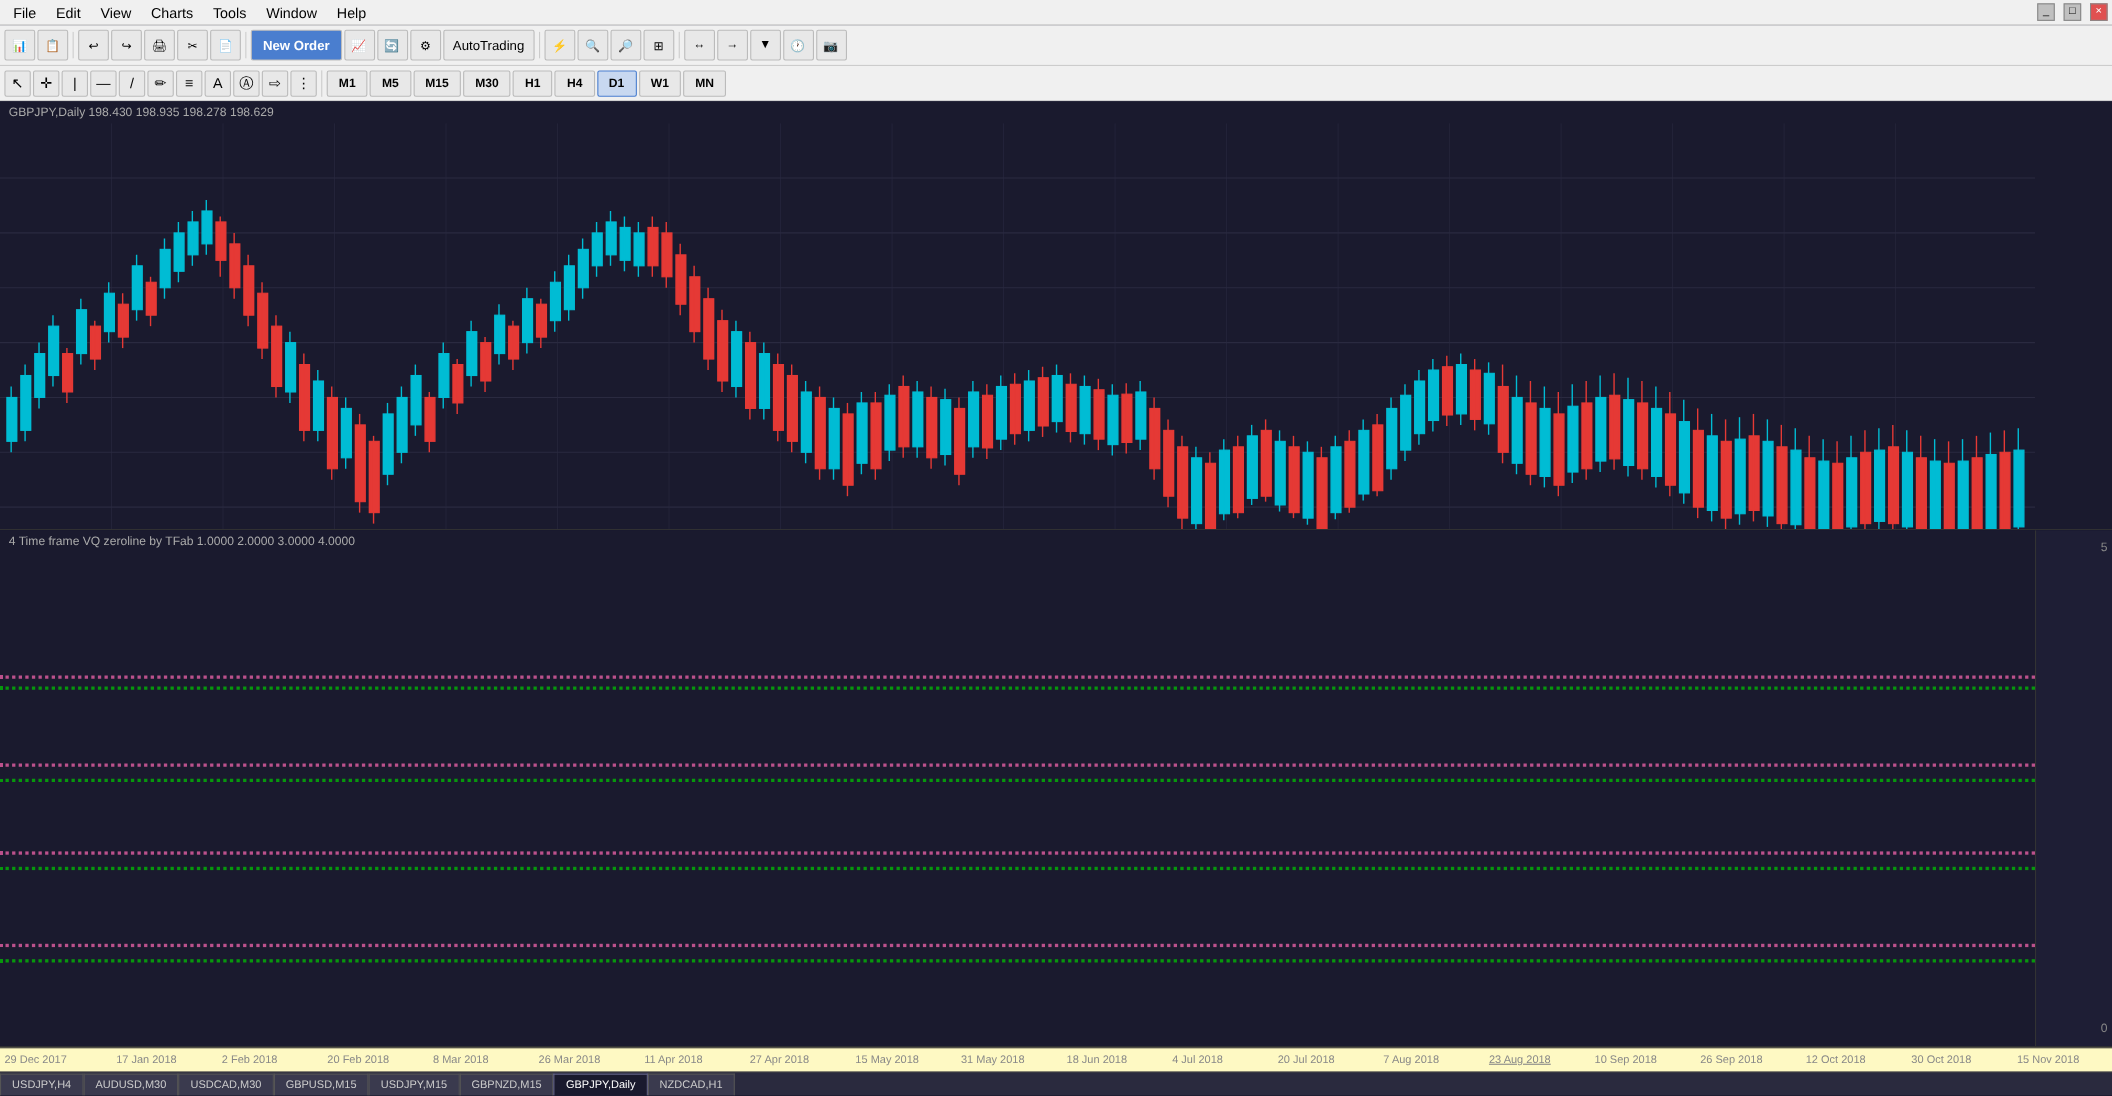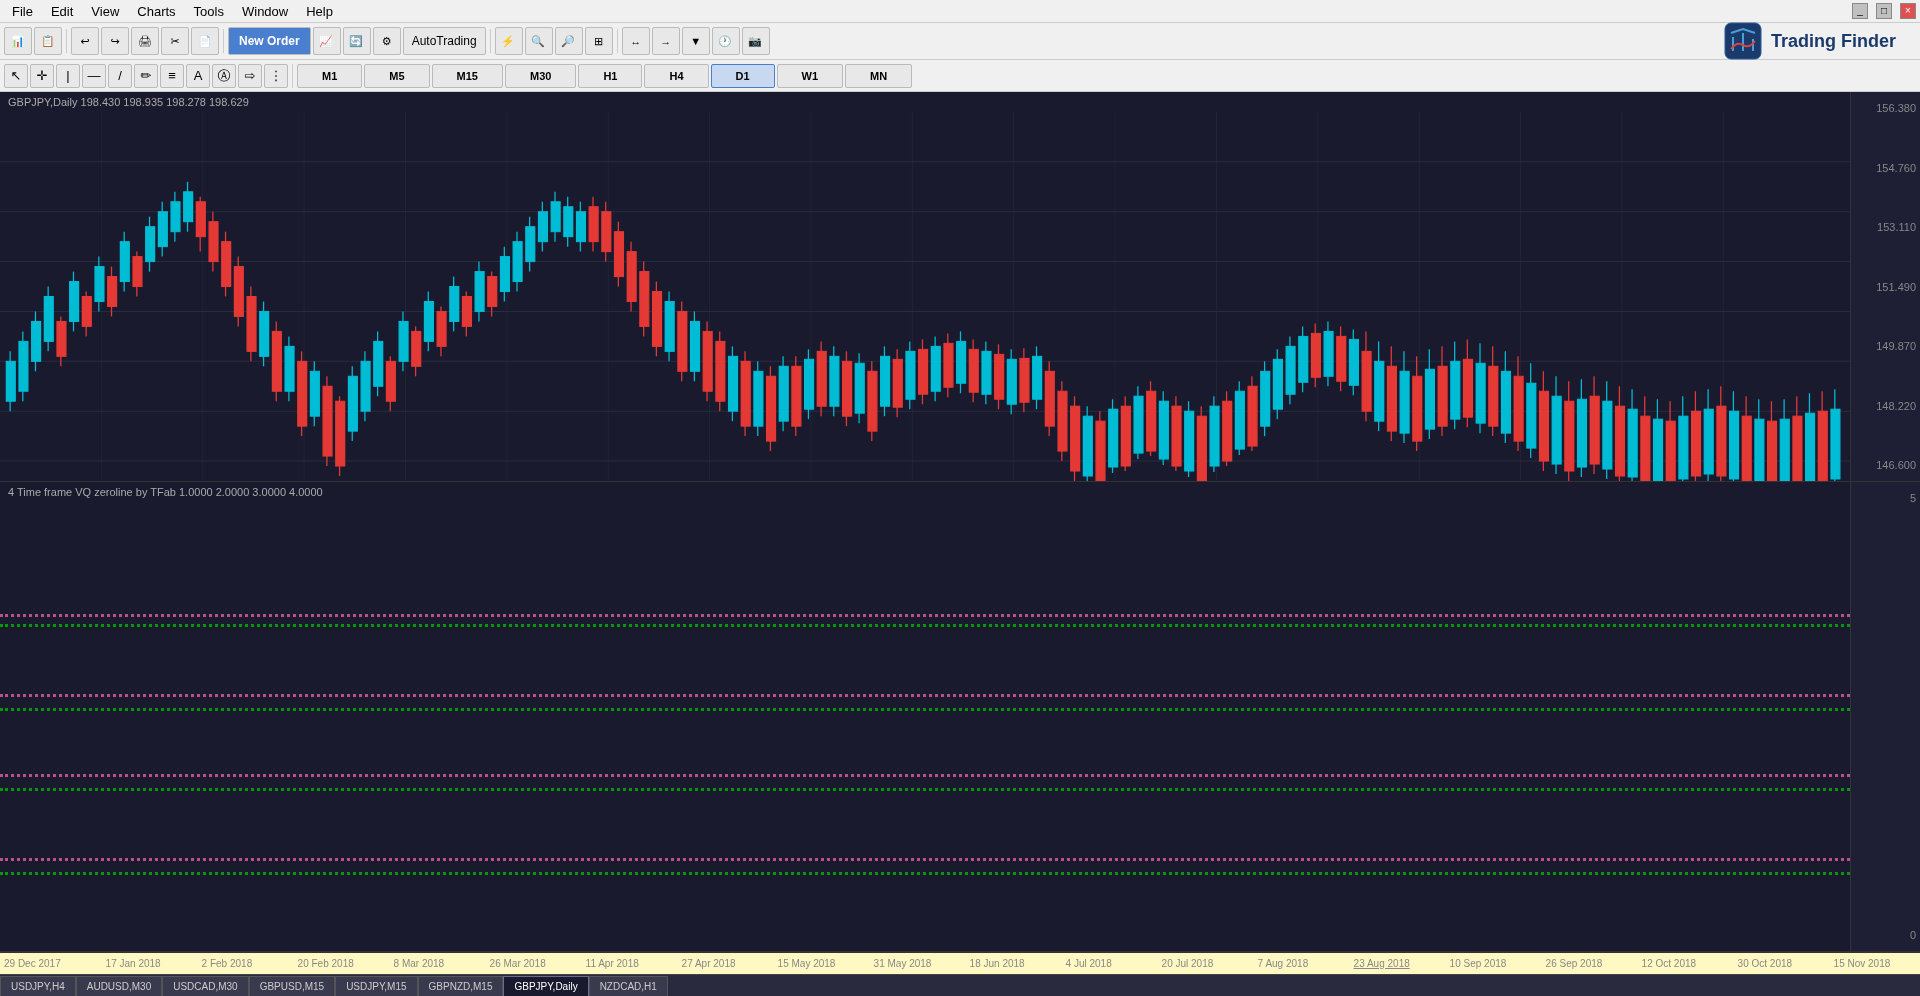--- a/index.html
+++ b/index.html
@@ -123,21 +123,21 @@
       min-width: 28px;
       background: #e8e8e8;
       border: 1px solid #bbb;
       border-radius: 2px;
       display: flex;
       align-items: center;
       justify-content: center;
       cursor: pointer;
       font-size: 11px;
       font-weight: bold;
-      padding: 0 24px;
+      padding: 0 10px;
     }
     .tf-btn.active { background: #c8d8f0; border-color: #4a7ecf; }
 
     
     #main-area {
       display: flex;
       flex-direction: column;
       height: calc(996px - 23px - 37px - 32px - 22px); 
     }
 
@@ -405,29 +405,20 @@
   <div class="tb-btn">
       <span>▼</span>
     </div>
   <div class="tb-btn">
       <span>🕐</span>
     </div>
   <div class="tb-btn">
       <span>📷</span>
     </div>
 
-  <div id="tf-logo">
-    <svg class="tf-icon" viewBox="0 0 40 40">
-      <rect x="2" y="2" width="36" height="36" rx="6" fill="#1a3a6b" stroke="#2a5a9b" stroke-width="1"></rect>
-      <path d="M8 12 L20 8 L32 12" stroke="#4a9fd4" stroke-width="2" fill="none"></path>
-      <path d="M10 16 L10 30 M20 12 L20 30 M30 18 L30 30" stroke="#4a9fd4" stroke-width="2"></path>
-      <path d="M8 28 Q14 20 20 24 Q26 28 32 20" stroke="#e04040" stroke-width="2" fill="none"></path>
-    </svg>
-    <span>Trading Finder</span>
-  </div>
 </div>
 
 <div id="tf-toolbar">
 
   <div class="cursor-btn">↖</div>
   <div class="cursor-btn">✛</div>
   <div class="cursor-btn">|</div>
   <div class="cursor-btn">—</div>
   <div class="cursor-btn">/</div>
   <div class="cursor-btn">✏</div>
@@ -822,29 +813,20 @@
           <line x1="1388" y1="288" x2="1388" y2="378" stroke-width="1"></line>
         <rect x="1405" y="308" width="7" height="62"></rect>
           <line x1="1408" y1="288" x2="1408" y2="378" stroke-width="1"></line>
         <rect x="1425" y="302" width="7" height="68"></rect>
           <line x1="1428" y1="282" x2="1428" y2="376" stroke-width="1"></line>
         <rect x="1445" y="298" width="7" height="70"></rect>
           <line x1="1448" y1="278" x2="1448" y2="376" stroke-width="1"></line>
       </g>
     </svg>
 
-    <div id="price-scale">
-      <div class="price-label">156.380</div>
-      <div class="price-label">154.760</div>
-      <div class="price-label">153.110</div>
-      <div class="price-label">151.490</div>
-      <div class="price-label">149.870</div>
-      <div class="price-label">148.220</div>
-      <div class="price-label">146.600</div>
-    </div>
 
   </div>
 
   <div id="indicator-panel">
     <div id="indicator-info">4 Time frame VQ zeroline by TFab 1.0000 2.0000 3.0000 4.0000</div>
 
     <div class="ind-line-container" style="top: 28%;">
       <div class="ind-dots" style="border-top-color: #ff69b4; opacity: 0.7;"></div>
     </div>
     <div class="ind-line-container" style="top: 28%; top: 30%;">

